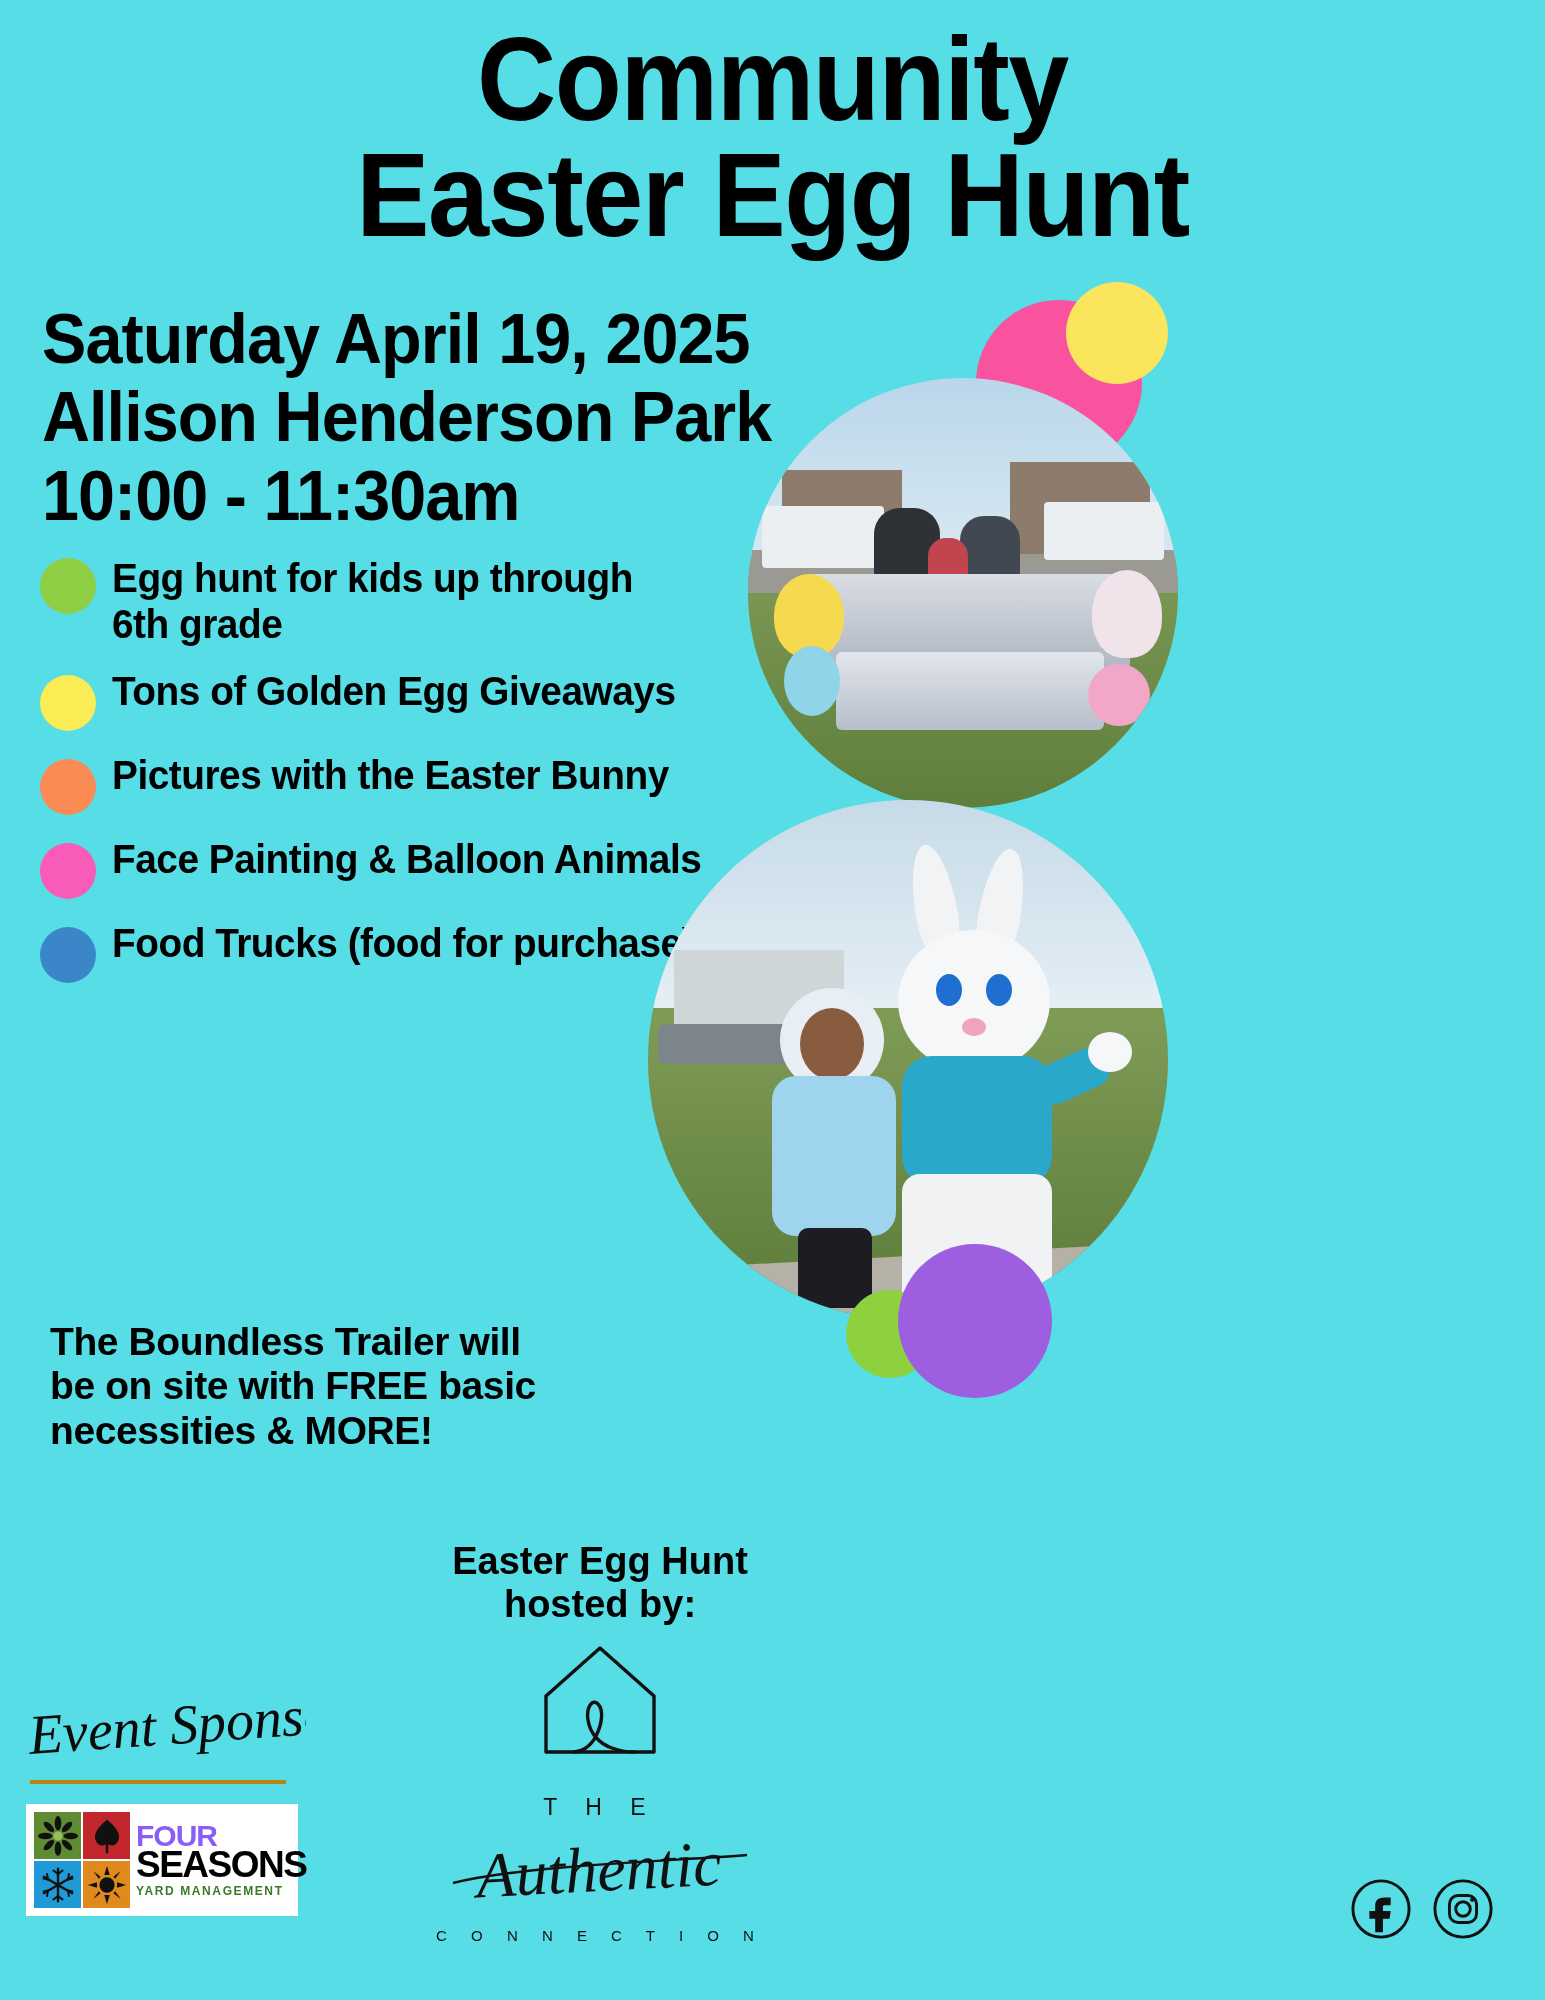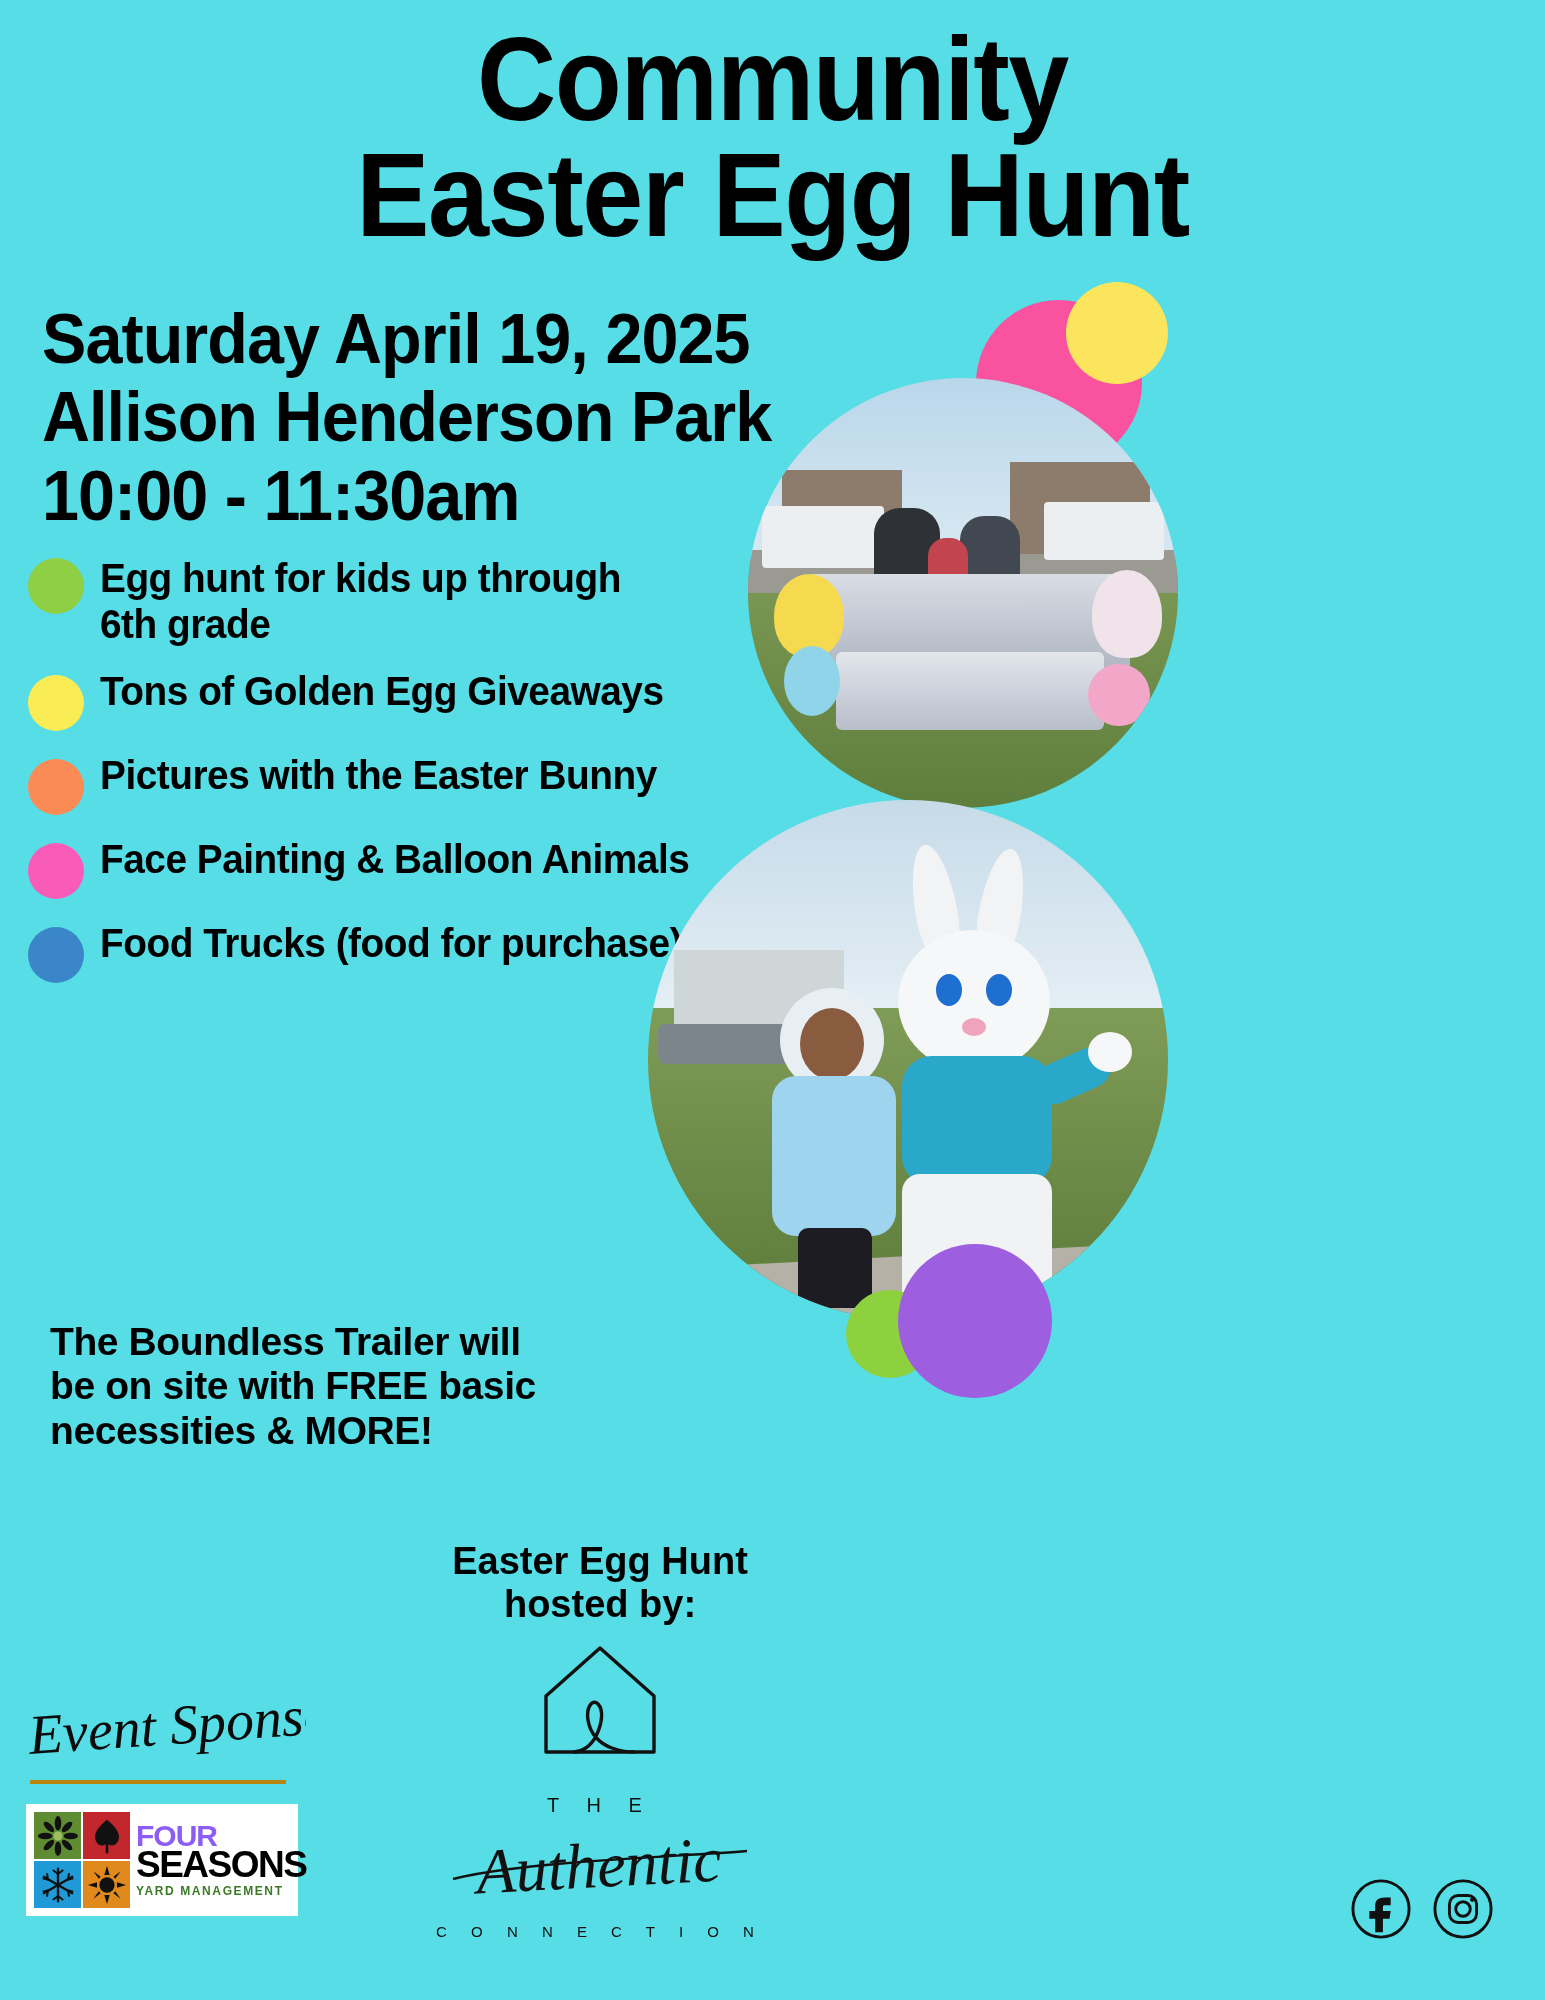--- a/index.html
+++ b/index.html
@@ -21,21 +21,21 @@
 
   
   .date-block{
     position:absolute;left:42px;top:300px;width:840px;
     color:#000;font-weight:bold;font-size:70px;line-height:1.12;
     letter-spacing:-1px;
   }
   .date-line{display:block;transform:scaleX(0.95);transform-origin:left;}
 
   
-  .bullets{position:absolute;left:28px;top:556px;width:720px;}
+  .bullets{position:absolute;left:40px;top:556px;width:720px;}
   .bullet-row{display:flex;align-items:flex-start;margin-bottom:18px;}
   .bullet-dot{
     width:56px;height:56px;border-radius:50%;flex:0 0 56px;margin-right:16px;margin-top:6px;
   }
   .bullet-text{
     color:#000;font-weight:bold;font-size:40px;line-height:1.14;
     letter-spacing:-0.5px;transform:scaleX(0.97);transform-origin:left;
   }
   .br-1 .bullet-dot{margin-top:2px;}
   .br-2{margin-top:22px;}
@@ -57,21 +57,21 @@
   
   .hosted{
     position:absolute;left:360px;top:1540px;width:480px;text-align:center;
     color:#000;font-weight:bold;font-size:38px;line-height:1.14;
   }
 
   
   .authentic{position:absolute;left:420px;top:1640px;width:360px;text-align:center;}
   .auth-house{width:132px;height:128px;margin:0 auto;}
   .auth-the{
-    margin-top:22px;font-size:20px;letter-spacing:11px;color:#111;
+    margin-top:22px;font-size:23px;letter-spacing:11px;color:#111;
     font-family:"Liberation Sans",sans-serif;
   }
   .auth-script{margin-top:4px;height:96px;}
   .auth-conn{
     margin-top:2px;font-size:15px;letter-spacing:10px;color:#111;
   }
 
   
   .sponsors{position:absolute;left:26px;top:1700px;width:300px;}
   .ge-title{

